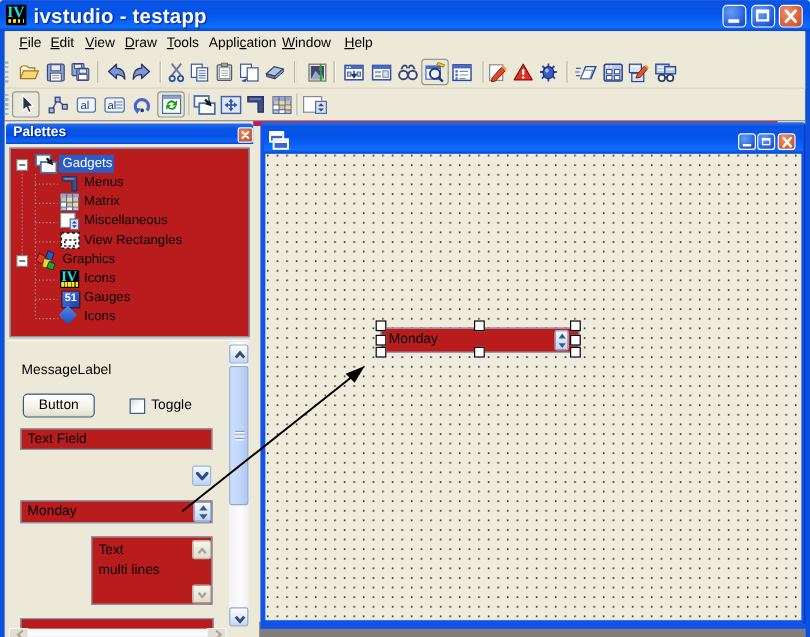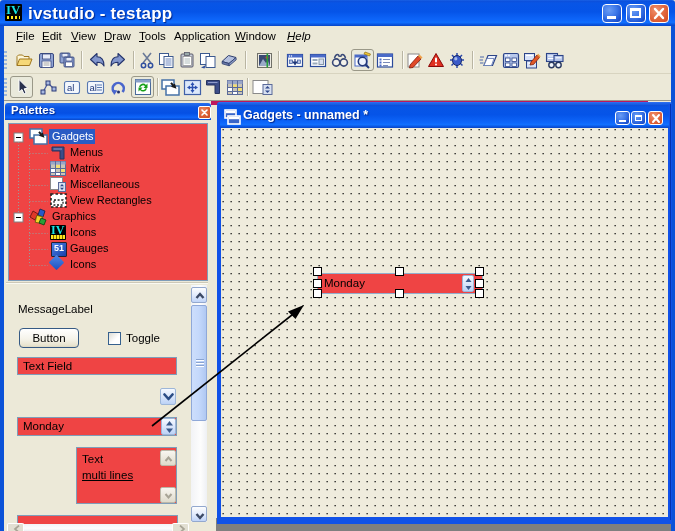--- a/index.html
+++ b/index.html
@@ -23,21 +23,21 @@
   
   #tb1{left:4px;top:47px;width:667px;height:26px;background:#ece9d8;border-bottom:1px solid #d8d4c0;}
   #tb2{left:4px;top:74px;width:644px;height:26px;background:#ece9d8;border-bottom:5px solid #be185d;}
   .grip{position:absolute;left:0px;top:4px;width:3px;height:18px;
     background:repeating-linear-gradient(180deg,#9db6d8 0 2px,transparent 2px 4px);}
   .tsep{position:absolute;top:4px;width:1px;height:18px;background:#b9b5a2;border-right:1px solid #fbfaf4;}
   .ticon{position:absolute;top:5px;}
   .pressedbox{position:absolute;box-sizing:border-box;border:1px solid #9a9888;
      background:#e9e9db;border-radius:3px;}
   
-  .field{position:absolute;background:#ef4444;border:1px solid #7f9db9;box-sizing:border-box;
+  .field{position:absolute;background:#b91c1c;border:1px solid #7f9db9;box-sizing:border-box;
      font-size:11.5px;color:#000;}
   .ftext{position:absolute;left:5px;top:2px;white-space:nowrap;}
   
   .sbtn{position:absolute;box-sizing:border-box;border:1px solid #93a8ce;border-radius:2px;
      background:linear-gradient(180deg,#fdfdfe 0%,#e3ecfd 50%,#c0d4f8 100%);}
   .sthumb{position:absolute;box-sizing:border-box;border:1px solid #8fa8d8;border-radius:2px;
      background:linear-gradient(90deg,#cddefc 0%,#c4d8fb 50%,#b0c8f2 100%);}
   .strack{position:absolute;background:linear-gradient(90deg,#f2f3f6 0%,#fdfdfd 60%,#eef0f4 100%);}
   .strackh{position:absolute;background:linear-gradient(180deg,#f2f3f6 0%,#fdfdfd 60%,#eef0f4 100%);}
 </style>
@@ -67,21 +67,21 @@
   </div>
 
   <div class="abs" id="menubar">
     <span class="mitem" style="left:12px;"><u>F</u>ile</span>
     <span class="mitem" style="left:38px;"><u>E</u>dit</span>
     <span class="mitem" style="left:67px;text-align:center;"><u>V</u>iew</span>
     <span class="mitem" style="left:100px;"><u>D</u>raw</span>
     <span class="mitem" style="left:135px;"><u>T</u>ools</span>
     <span class="mitem" style="left:170px;">Appli<u>c</u>ation</span>
     <span class="mitem" style="left:231px;"><u>W</u>indow</span>
-    <span class="mitem" style="left:283px;font-style:italic;"><u>H</u>elp</span>
+    <span class="mitem" style="left:283px;"><u>H</u>elp</span>
   </div>
 
   <div class="abs" id="tb1">
     <div class="grip"></div>
 
     <svg class="ticon" style="left:12px;" width="17" height="17" viewBox="0 0 17 17">
       <path d="M1 13.5 L1 4.5 L2.5 3 L6.5 3 L8 4.5 L13 4.5 L13 7" fill="#fdf6d8" stroke="#a07820" stroke-width="1"></path>
       <path d="M3.5 7 L16 7 L13.5 13.5 L1 13.5 Z" fill="#f6d878" stroke="#a07820" stroke-width="1"></path>
     </svg>
     <svg class="ticon" style="left:34px;" width="17" height="17" viewBox="0 0 17 17">
@@ -340,21 +340,20 @@
   <div class="abs" style="left:220px;top:104px;width:449px;height:24px;
       background:linear-gradient(180deg,#1b63e6 0%,#0c50dc 6%,#0855e6 14%,#0554e8 45%,#0e67fb 78%,#1170ff 86%,#0a55e0 94%,#0845c4 100%);border-radius:4px 4px 0 0;">
   </div>
 
   <svg class="abs" style="left:224px;top:109px;" width="17" height="16" viewBox="0 0 17 16">
      <rect x="1" y="1" width="11" height="8" fill="#3a66c8" stroke="#fff" stroke-width="1.6"></rect>
      <rect x="1.8" y="1.8" width="9.4" height="2.4" fill="#fff"></rect>
      <rect x="4" y="7" width="12" height="8" fill="#3a66c8" stroke="#fff" stroke-width="1.6"></rect>
      <rect x="4.8" y="7.8" width="10.4" height="2.4" fill="#fff"></rect>
   </svg>
-  <div class="abs" style="left:243px;top:108px;color:#fff;font-size:12.5px;font-weight:bold;text-shadow:1px 1px 1px #00268c;">Gadgets - unnamed *</div>
 
   <div class="abs capbtn capblue" style="left:615px;top:111px;width:15px;height:14px;border-radius:3px;">
      <span class="glyph" style="left:3px;top:8px;width:7px;height:2px;background:#fff;"></span>
   </div>
   <div class="abs capbtn capblue" style="left:631px;top:111px;width:15px;height:14px;border-radius:3px;">
      <span class="glyph" style="left:3px;top:3px;width:7px;height:6px;border:1.5px solid #fff;border-top-width:2.5px;box-sizing:border-box;"></span>
   </div>
   <div class="abs capbtn capred" style="left:648px;top:111px;width:15px;height:14px;border-radius:3px;">
      <svg style="position:absolute;left:1px;top:1px;" width="12" height="11" viewBox="0 0 12 11">
        <path d="M3 2 L9 9 M9 2 L3 9" stroke="#fff" stroke-width="2" stroke-linecap="round"></path>
@@ -512,21 +511,21 @@
   <div class="abs" style="left:161px;top:418px;width:15px;height:17px;box-sizing:border-box;border:1px solid #9db6d8;border-radius:2px;background:linear-gradient(180deg,#f5f9ff 0%,#dbe7fb 50%,#bcd2f6 100%);">
       <svg style="position:absolute;left:2px;top:1px;" width="11" height="14" viewBox="0 0 11 14">
         <path d="M5.5 1 L9 5.5 L2 5.5 Z" fill="#3a5a8c"></path>
         <path d="M5.5 13 L9 8.5 L2 8.5 Z" fill="#3a5a8c"></path>
       </svg>
   </div>
 
 
   <div class="field" style="left:76px;top:447px;width:101px;height:57px;text-align:right;">
      <span style="position:absolute;left:5px;top:5px;">Text</span>
-     <span style="position:absolute;left:5px;top:21px;text-decoration:underline;">multi lines</span>
+     <span style="position:absolute;left:5px;top:21px;">multi lines</span>
   </div>
   <div class="abs" style="left:160px;top:450px;width:16px;height:16px;box-sizing:border-box;border:1px solid #bcb8a8;border-radius:2px;background:linear-gradient(180deg,#f8f6f0,#dfdbcc);">
      <svg style="position:absolute;left:3px;top:5px;" width="9" height="7" viewBox="0 0 9 7">
         <path d="M1.5 5 L4.5 1.5 L7.5 5" fill="none" stroke="#a8a496" stroke-width="2"></path>
       </svg>
   </div>
   <div class="abs" style="left:160px;top:487px;width:16px;height:16px;box-sizing:border-box;border:1px solid #bcb8a8;border-radius:2px;background:linear-gradient(180deg,#f8f6f0,#dfdbcc);">
      <svg style="position:absolute;left:3px;top:4px;" width="9" height="7" viewBox="0 0 9 7">
         <path d="M1.5 2 L4.5 5.5 L7.5 2" fill="none" stroke="#a8a496" stroke-width="2"></path>
       </svg>

